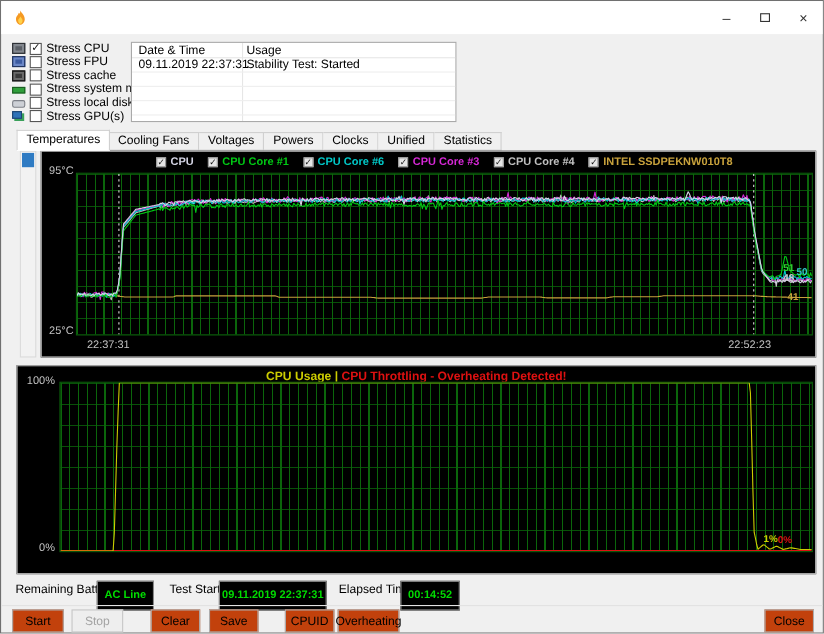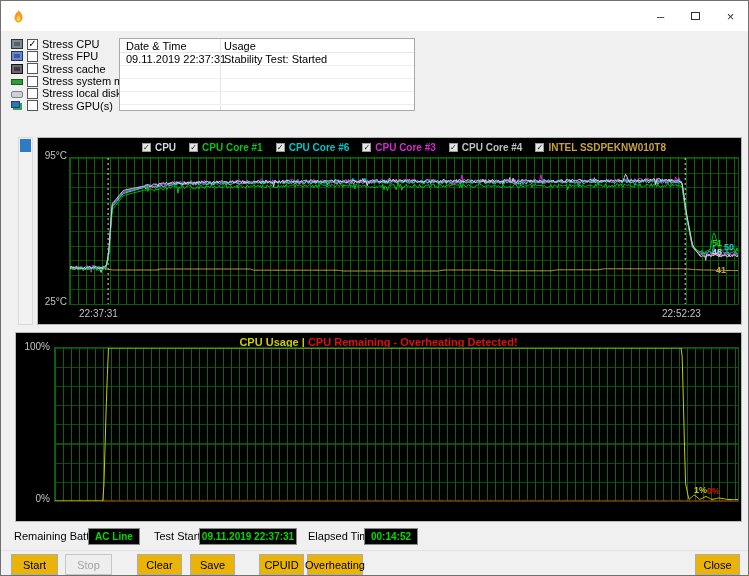--- a/index.html
+++ b/index.html
@@ -63,25 +63,25 @@
   .time-label{position:absolute;font-size:10px;color:#c2c2c2;}
   .legend{position:absolute;top:4px;left:31px;width:670px;display:flex;justify-content:center;gap:13px;z-index:3;}
   .legend-item{display:flex;align-items:center;gap:4px;}
   .legend-cb{width:9px;height:9px;background:#e6e6e6;border:1px solid #9a9a9a;display:flex;align-items:center;justify-content:center;font-size:8px;line-height:8px;color:#111;}
   .legend-text{font-size:10px;font-weight:700;white-space:nowrap;}
   .usage-title{position:absolute;top:3px;left:0;width:100%;text-align:center;font-size:11px;font-weight:700;}
   .end-label{position:absolute;font-size:9px;font-weight:700;}
   
   .statusbar{position:absolute;left:0;top:525px;width:100%;height:22px;font-size:11px;color:#000;}
   .statusbar .lbl{position:absolute;top:4px;}
-  .status-box{position:absolute;top:2px;height:17px;background:#000;border:1px solid #8a8a8a;
+  .status-box{position:absolute;top:2px;height:27px;background:#000;border:1px solid #8a8a8a;
               display:flex;align-items:center;justify-content:center;font-size:10px;font-weight:700;}
   
   .btnrow{position:absolute;left:0;top:549px;width:100%;height:27px;border-top:1px solid #e2e2e2;}
-  .btn{position:absolute;top:3px;height:21px;background:#eab308;border:1px solid #adadad;
+  .btn{position:absolute;top:3px;height:21px;background:#c2410c;border:1px solid #adadad;
        font-size:11px;color:#000;display:flex;align-items:center;justify-content:center;font-family:"Liberation Sans",sans-serif;}
   .btn.disabled{color:#a3a3a3;background:#eeeeee;border-color:#c6c6c6;}
   #btn-start{left:10px;width:47px;}
   #btn-stop{left:64px;width:47px;}
   #btn-clear{left:136px;width:45px;}
   #btn-save{left:189px;width:45px;}
   #btn-cpuid{left:258px;width:45px;}
   #btn-prefs{left:306px;width:56px;}
   #btn-close{right:8px;width:45px;left:auto;}
 </style>
@@ -147,20 +147,29 @@
         <div class="log-row">
           <span class="c1">09.11.2019 22:37:31</span>
           <span class="c2">Stability Test: Started</span>
         </div>
         <div class="log-row"></div>
         <div class="log-row"></div>
         <div class="log-row"></div>
       </div>
   </div>
 
+  <div class="tabbar" id="tabbar">
+      <div class="tab active">Temperatures</div>
+      <div class="tab">Cooling Fans</div>
+      <div class="tab">Voltages</div>
+      <div class="tab">Powers</div>
+      <div class="tab">Clocks</div>
+      <div class="tab">Unified</div>
+      <div class="tab">Statistics</div>
+    </div>
 
   <div class="vscroll">
     <div class="thumb"></div>
   </div>
 
   <div class="chart-panel" id="temp-panel">
     <div class="legend" id="temp-legend">
         <div class="legend-item">
           <span class="legend-cb">✓</span>
           <span class="legend-text" style="color: rgb(212, 212, 228);">CPU</span>
@@ -207,21 +216,21 @@
         <span class="end-label" style="color: rgb(204, 204, 204); left: 674px; top: 109px;">48</span>
         <span class="end-label" style="color: rgb(47, 200, 200); left: 686px; top: 104px;">50</span>
         <span class="end-label" style="color: rgb(200, 162, 60); left: 678px; top: 127px;">41</span>
       </div>
   </div>
 
   <div class="chart-panel" id="usage-panel">
     <div class="usage-title">
       <span id="usage-title-left" style="color: rgb(204, 204, 0);">CPU Usage</span>
       <span id="usage-title-sep" style="color: rgb(204, 204, 0);">|</span>
-      <span id="usage-title-right" style="color: rgb(221, 17, 17);">CPU Remaining - Overheating Detected!</span>
+      <span id="usage-title-right" style="color: rgb(221, 17, 17);">CPU Throttling - Overheating Detected!</span>
     </div>
     <div class="axis-label" style="left:6px;top:8px;width:28px;text-align:right;">100%</div>
     <div class="axis-label" style="left:6px;top:160px;width:28px;text-align:right;">0%</div>
     <div class="plot" id="usage-plot">
       <svg id="usage-svg" width="683" height="153">
           <polyline points="0.0,152.4 1.1,152.4 2.3,152.4 3.4,152.4 4.6,152.4 5.7,152.4 6.8,152.4 8.0,152.4 9.1,152.4 10.2,152.4 11.4,152.4 12.5,152.4 13.7,152.4 14.8,152.4 15.9,152.4 17.1,152.4 18.2,152.4 19.4,152.4 20.5,152.4 21.6,152.4 22.8,152.4 23.9,152.4 25.0,152.4 26.2,152.4 27.3,152.4 28.5,152.4 29.6,152.4 30.7,152.4 31.9,152.4 33.0,152.4 34.1,152.4 35.3,152.4 36.4,152.4 37.6,152.4 38.7,152.4 39.8,152.4 41.0,152.4 42.1,152.4 43.3,152.4 44.4,152.4 45.5,152.4 46.7,152.4 47.8,152.4 48.9,152.4 50.1,152.4 51.2,152.4 52.4,152.4 53.5,152.4 54.6,152.4 55.8,152.4 56.9,152.4 58.1,152.4 59.2,152.4 60.3,152.4 61.5,152.4 62.6,152.4 63.7,152.4 64.9,152.4 66.0,152.4 67.2,152.4 68.3,152.4 69.4,152.4 70.6,152.4 71.7,152.4 72.9,152.4 74.0,152.4 75.1,152.4 76.3,152.4 77.4,152.4 78.5,152.4 79.7,152.4 80.8,152.4 82.0,152.4 83.1,152.4 84.2,152.4 85.4,152.4 86.5,152.4 87.7,152.4 88.8,152.4 89.9,152.4 91.1,152.4 92.2,152.4 93.3,152.4 94.5,152.4 95.6,152.4 96.8,152.4 97.9,152.4 99.0,152.4 100.2,152.4 101.3,152.4 102.5,152.4 103.6,152.4 104.7,152.4 105.9,152.4 107.0,152.4 108.1,152.4 109.3,152.4 110.4,152.4 111.6,152.4 112.7,152.4 113.8,152.4 115.0,152.4 116.1,152.4 117.2,152.4 118.4,152.4 119.5,152.4 120.7,152.4 121.8,152.4 122.9,152.4 124.1,152.4 125.2,152.4 126.4,152.4 127.5,152.4 128.6,152.4 129.8,152.4 130.9,152.4 132.0,152.4 133.2,152.4 134.3,152.4 135.5,152.4 136.6,152.4 137.7,152.4 138.9,152.4 140.0,152.4 141.2,152.4 142.3,152.4 143.4,152.4 144.6,152.4 145.7,152.4 146.8,152.4 148.0,152.4 149.1,152.4 150.3,152.4 151.4,152.4 152.5,152.4 153.7,152.4 154.8,152.4 156.0,152.4 157.1,152.4 158.2,152.4 159.4,152.4 160.5,152.4 161.6,152.4 162.8,152.4 163.9,152.4 165.1,152.4 166.2,152.4 167.3,152.4 168.5,152.4 169.6,152.4 170.8,152.4 171.9,152.4 173.0,152.4 174.2,152.4 175.3,152.4 176.4,152.4 177.6,152.4 178.7,152.4 179.9,152.4 181.0,152.4 182.1,152.4 183.3,152.4 184.4,152.4 185.5,152.4 186.7,152.4 187.8,152.4 189.0,152.4 190.1,152.4 191.2,152.4 192.4,152.4 193.5,152.4 194.7,152.4 195.8,152.4 196.9,152.4 198.1,152.4 199.2,152.4 200.3,152.4 201.5,152.4 202.6,152.4 203.8,152.4 204.9,152.4 206.0,152.4 207.2,152.4 208.3,152.4 209.5,152.4 210.6,152.4 211.7,152.4 212.9,152.4 214.0,152.4 215.1,152.4 216.3,152.4 217.4,152.4 218.6,152.4 219.7,152.4 220.8,152.4 222.0,152.4 223.1,152.4 224.3,152.4 225.4,152.4 226.5,152.4 227.7,152.4 228.8,152.4 229.9,152.4 231.1,152.4 232.2,152.4 233.4,152.4 234.5,152.4 235.6,152.4 236.8,152.4 237.9,152.4 239.0,152.4 240.2,152.4 241.3,152.4 242.5,152.4 243.6,152.4 244.7,152.4 245.9,152.4 247.0,152.4 248.2,152.4 249.3,152.4 250.4,152.4 251.6,152.4 252.7,152.4 253.8,152.4 255.0,152.4 256.1,152.4 257.3,152.4 258.4,152.4 259.5,152.4 260.7,152.4 261.8,152.4 263.0,152.4 264.1,152.4 265.2,152.4 266.4,152.4 267.5,152.4 268.6,152.4 269.8,152.4 270.9,152.4 272.1,152.4 273.2,152.4 274.3,152.4 275.5,152.4 276.6,152.4 277.8,152.4 278.9,152.4 280.0,152.4 281.2,152.4 282.3,152.4 283.4,152.4 284.6,152.4 285.7,152.4 286.9,152.4 288.0,152.4 289.1,152.4 290.3,152.4 291.4,152.4 292.6,152.4 293.7,152.4 294.8,152.4 296.0,152.4 297.1,152.4 298.2,152.4 299.4,152.4 300.5,152.4 301.7,152.4 302.8,152.4 303.9,152.4 305.1,152.4 306.2,152.4 307.4,152.4 308.5,152.4 309.6,152.4 310.8,152.4 311.9,152.4 313.0,152.4 314.2,152.4 315.3,152.4 316.5,152.4 317.6,152.4 318.7,152.4 319.9,152.4 321.0,152.4 322.1,152.4 323.3,152.4 324.4,152.4 325.6,152.4 326.7,152.4 327.8,152.4 329.0,152.4 330.1,152.4 331.3,152.4 332.4,152.4 333.5,152.4 334.7,152.4 335.8,152.4 336.9,152.4 338.1,152.4 339.2,152.4 340.4,152.4 341.5,152.4 342.6,152.4 343.8,152.4 344.9,152.4 346.1,152.4 347.2,152.4 348.3,152.4 349.5,152.4 350.6,152.4 351.7,152.4 352.9,152.4 354.0,152.4 355.2,152.4 356.3,152.4 357.4,152.4 358.6,152.4 359.7,152.4 360.9,152.4 362.0,152.4 363.1,152.4 364.3,152.4 365.4,152.4 366.5,152.4 367.7,152.4 368.8,152.4 370.0,152.4 371.1,152.4 372.2,152.4 373.4,152.4 374.5,152.4 375.7,152.4 376.8,152.4 377.9,152.4 379.1,152.4 380.2,152.4 381.3,152.4 382.5,152.4 383.6,152.4 384.8,152.4 385.9,152.4 387.0,152.4 388.2,152.4 389.3,152.4 390.4,152.4 391.6,152.4 392.7,152.4 393.9,152.4 395.0,152.4 396.1,152.4 397.3,152.4 398.4,152.4 399.6,152.4 400.7,152.4 401.8,152.4 403.0,152.4 404.1,152.4 405.2,152.4 406.4,152.4 407.5,152.4 408.7,152.4 409.8,152.4 410.9,152.4 412.1,152.4 413.2,152.4 414.4,152.4 415.5,152.4 416.6,152.4 417.8,152.4 418.9,152.4 420.0,152.4 421.2,152.4 422.3,152.4 423.5,152.4 424.6,152.4 425.7,152.4 426.9,152.4 428.0,152.4 429.2,152.4 430.3,152.4 431.4,152.4 432.6,152.4 433.7,152.4 434.8,152.4 436.0,152.4 437.1,152.4 438.3,152.4 439.4,152.4 440.5,152.4 441.7,152.4 442.8,152.4 443.9,152.4 445.1,152.4 446.2,152.4 447.4,152.4 448.5,152.4 449.6,152.4 450.8,152.4 451.9,152.4 453.1,152.4 454.2,152.4 455.3,152.4 456.5,152.4 457.6,152.4 458.7,152.4 459.9,152.4 461.0,152.4 462.2,152.4 463.3,152.4 464.4,152.4 465.6,152.4 466.7,152.4 467.9,152.4 469.0,152.4 470.1,152.4 471.3,152.4 472.4,152.4 473.5,152.4 474.7,152.4 475.8,152.4 477.0,152.4 478.1,152.4 479.2,152.4 480.4,152.4 481.5,152.4 482.7,152.4 483.8,152.4 484.9,152.4 486.1,152.4 487.2,152.4 488.3,152.4 489.5,152.4 490.6,152.4 491.8,152.4 492.9,152.4 494.0,152.4 495.2,152.4 496.3,152.4 497.5,152.4 498.6,152.4 499.7,152.4 500.9,152.4 502.0,152.4 503.1,152.4 504.3,152.4 505.4,152.4 506.6,152.4 507.7,152.4 508.8,152.4 510.0,152.4 511.1,152.4 512.3,152.4 513.4,152.4 514.5,152.4 515.7,152.4 516.8,152.4 517.9,152.4 519.1,152.4 520.2,152.4 521.4,152.4 522.5,152.4 523.6,152.4 524.8,152.4 525.9,152.4 527.0,152.4 528.2,152.4 529.3,152.4 530.5,152.4 531.6,152.4 532.7,152.4 533.9,152.4 535.0,152.4 536.2,152.4 537.3,152.4 538.4,152.4 539.6,152.4 540.7,152.4 541.8,152.4 543.0,152.4 544.1,152.4 545.3,152.4 546.4,152.4 547.5,152.4 548.7,152.4 549.8,152.4 551.0,152.4 552.1,152.4 553.2,152.4 554.4,152.4 555.5,152.4 556.6,152.4 557.8,152.4 558.9,152.4 560.1,152.4 561.2,152.4 562.3,152.4 563.5,152.4 564.6,152.4 565.8,152.4 566.9,152.4 568.0,152.4 569.2,152.4 570.3,152.4 571.4,152.4 572.6,152.4 573.7,152.4 574.9,152.4 576.0,152.4 577.1,152.4 578.3,152.4 579.4,152.4 580.5,152.4 581.7,152.4 582.8,152.4 584.0,152.4 585.1,152.4 586.2,152.4 587.4,152.4 588.5,152.4 589.7,152.4 590.8,152.4 591.9,152.4 593.1,152.4 594.2,152.4 595.3,152.4 596.5,152.4 597.6,152.4 598.8,152.4 599.9,152.4 601.0,152.4 602.2,152.4 603.3,152.4 604.5,152.4 605.6,152.4 606.7,152.4 607.9,152.4 609.0,152.4 610.1,152.4 611.3,152.4 612.4,152.4 613.6,152.4 614.7,152.4 615.8,152.4 617.0,152.4 618.1,152.4 619.3,152.4 620.4,152.4 621.5,152.4 622.7,152.4 623.8,152.4 624.9,152.4 626.1,152.4 627.2,152.4 628.4,152.4 629.5,152.4 630.6,152.4 631.8,152.4 632.9,152.4 634.1,152.4 635.2,152.4 636.3,152.4 637.5,152.4 638.6,152.4 639.7,152.4 640.9,152.4 642.0,152.4 643.2,152.4 644.3,152.4 645.4,152.4 646.6,152.4 647.7,152.4 648.9,152.4 650.0,152.4 651.1,152.4 652.3,152.4 653.4,152.4 654.5,152.4 655.7,152.4 656.8,152.4 658.0,152.4 659.1,152.4 660.2,152.4 661.4,152.4 662.5,152.4 663.6,152.4 664.8,152.4 665.9,152.4 667.1,152.4 668.2,152.4 669.3,152.4 670.5,152.4 671.6,152.4 672.8,152.4 673.9,152.4 675.0,152.4 676.2,152.4 677.3,152.4 678.4,152.4 679.6,152.4 680.7,152.4 681.9,152.4 683.0,152.4" fill="none" stroke="#dd1111" stroke-width="1" stroke-linejoin="round"></polyline>
           <polyline points="0.0,153.0 1.1,153.0 2.3,153.0 3.4,153.0 4.6,153.0 5.7,153.0 6.8,153.0 8.0,153.0 9.1,153.0 10.2,153.0 11.4,153.0 12.5,153.0 13.7,153.0 14.8,153.0 15.9,153.0 17.1,153.0 18.2,153.0 19.4,153.0 20.5,153.0 21.6,153.0 22.8,153.0 23.9,153.0 25.0,153.0 26.2,153.0 27.3,153.0 28.5,153.0 29.6,153.0 30.7,153.0 31.9,153.0 33.0,153.0 34.1,153.0 35.3,153.0 36.4,153.0 37.6,153.0 38.7,153.0 39.8,153.0 41.0,153.0 42.1,153.0 43.3,153.0 44.4,153.0 45.5,153.0 46.7,153.0 47.8,153.0 48.9,137.0 50.1,96.9 51.2,59.0 52.4,26.2 53.5,0.0 54.6,0.0 55.8,0.0 56.9,0.0 58.1,0.0 59.2,0.0 60.3,0.0 61.5,0.0 62.6,0.0 63.7,0.0 64.9,0.0 66.0,0.0 67.2,0.0 68.3,0.0 69.4,0.0 70.6,0.0 71.7,0.0 72.9,0.0 74.0,0.0 75.1,0.0 76.3,0.0 77.4,0.0 78.5,0.0 79.7,0.0 80.8,0.0 82.0,0.0 83.1,0.0 84.2,0.0 85.4,0.0 86.5,0.0 87.7,0.0 88.8,0.0 89.9,0.0 91.1,0.0 92.2,0.0 93.3,0.0 94.5,0.0 95.6,0.0 96.8,0.0 97.9,0.0 99.0,0.0 100.2,0.0 101.3,0.0 102.5,0.0 103.6,0.0 104.7,0.0 105.9,0.0 107.0,0.0 108.1,0.0 109.3,0.0 110.4,0.0 111.6,0.0 112.7,0.0 113.8,0.0 115.0,0.0 116.1,0.0 117.2,0.0 118.4,0.0 119.5,0.0 120.7,0.0 121.8,0.0 122.9,0.0 124.1,0.0 125.2,0.0 126.4,0.0 127.5,0.0 128.6,0.0 129.8,0.0 130.9,0.0 132.0,0.0 133.2,0.0 134.3,0.0 135.5,0.0 136.6,0.0 137.7,0.0 138.9,0.0 140.0,0.0 141.2,0.0 142.3,0.0 143.4,0.0 144.6,0.0 145.7,0.0 146.8,0.0 148.0,0.0 149.1,0.0 150.3,0.0 151.4,0.0 152.5,0.0 153.7,0.0 154.8,0.0 156.0,0.0 157.1,0.0 158.2,0.0 159.4,0.0 160.5,0.0 161.6,0.0 162.8,0.0 163.9,0.0 165.1,0.0 166.2,0.0 167.3,0.0 168.5,0.0 169.6,0.0 170.8,0.0 171.9,0.0 173.0,0.0 174.2,0.0 175.3,0.0 176.4,0.0 177.6,0.0 178.7,0.0 179.9,0.0 181.0,0.0 182.1,0.0 183.3,0.0 184.4,0.0 185.5,0.0 186.7,0.0 187.8,0.0 189.0,0.0 190.1,0.0 191.2,0.0 192.4,0.0 193.5,0.0 194.7,0.0 195.8,0.0 196.9,0.0 198.1,0.0 199.2,0.0 200.3,0.0 201.5,0.0 202.6,0.0 203.8,0.0 204.9,0.0 206.0,0.0 207.2,0.0 208.3,0.0 209.5,0.0 210.6,0.0 211.7,0.0 212.9,0.0 214.0,0.0 215.1,0.0 216.3,0.0 217.4,0.0 218.6,0.0 219.7,0.0 220.8,0.0 222.0,0.0 223.1,0.0 224.3,0.0 225.4,0.0 226.5,0.0 227.7,0.0 228.8,0.0 229.9,0.0 231.1,0.0 232.2,0.0 233.4,0.0 234.5,0.0 235.6,0.0 236.8,0.0 237.9,0.0 239.0,0.0 240.2,0.0 241.3,0.0 242.5,0.0 243.6,0.0 244.7,0.0 245.9,0.0 247.0,0.0 248.2,0.0 249.3,0.0 250.4,0.0 251.6,0.0 252.7,0.0 253.8,0.0 255.0,0.0 256.1,0.0 257.3,0.0 258.4,0.0 259.5,0.0 260.7,0.0 261.8,0.0 263.0,0.0 264.1,0.0 265.2,0.0 266.4,0.0 267.5,0.0 268.6,0.0 269.8,0.0 270.9,0.0 272.1,0.0 273.2,0.0 274.3,0.0 275.5,0.0 276.6,0.0 277.8,0.0 278.9,0.0 280.0,0.0 281.2,0.0 282.3,0.0 283.4,0.0 284.6,0.0 285.7,0.0 286.9,0.0 288.0,0.0 289.1,0.0 290.3,0.0 291.4,0.0 292.6,0.0 293.7,0.0 294.8,0.0 296.0,0.0 297.1,0.0 298.2,0.0 299.4,0.0 300.5,0.0 301.7,0.0 302.8,0.0 303.9,0.0 305.1,0.0 306.2,0.0 307.4,0.0 308.5,0.0 309.6,0.0 310.8,0.0 311.9,0.0 313.0,0.0 314.2,0.0 315.3,0.0 316.5,0.0 317.6,0.0 318.7,0.0 319.9,0.0 321.0,0.0 322.1,0.0 323.3,0.0 324.4,0.0 325.6,0.0 326.7,0.0 327.8,0.0 329.0,0.0 330.1,0.0 331.3,0.0 332.4,0.0 333.5,0.0 334.7,0.0 335.8,0.0 336.9,0.0 338.1,0.0 339.2,0.0 340.4,0.0 341.5,0.0 342.6,0.0 343.8,0.0 344.9,0.0 346.1,0.0 347.2,0.0 348.3,0.0 349.5,0.0 350.6,0.0 351.7,0.0 352.9,0.0 354.0,0.0 355.2,0.0 356.3,0.0 357.4,0.0 358.6,0.0 359.7,0.0 360.9,0.0 362.0,0.0 363.1,0.0 364.3,0.0 365.4,0.0 366.5,0.0 367.7,0.0 368.8,0.0 370.0,0.0 371.1,0.0 372.2,0.0 373.4,0.0 374.5,0.0 375.7,0.0 376.8,0.0 377.9,0.0 379.1,0.0 380.2,0.0 381.3,0.0 382.5,0.0 383.6,0.0 384.8,0.0 385.9,0.0 387.0,0.0 388.2,0.0 389.3,0.0 390.4,0.0 391.6,0.0 392.7,0.0 393.9,0.0 395.0,0.0 396.1,0.0 397.3,0.0 398.4,0.0 399.6,0.0 400.7,0.0 401.8,0.0 403.0,0.0 404.1,0.0 405.2,0.0 406.4,0.0 407.5,0.0 408.7,0.0 409.8,0.0 410.9,0.0 412.1,0.0 413.2,0.0 414.4,0.0 415.5,0.0 416.6,0.0 417.8,0.0 418.9,0.0 420.0,0.0 421.2,0.0 422.3,0.0 423.5,0.0 424.6,0.0 425.7,0.0 426.9,0.0 428.0,0.0 429.2,0.0 430.3,0.0 431.4,0.0 432.6,0.0 433.7,0.0 434.8,0.0 436.0,0.0 437.1,0.0 438.3,0.0 439.4,0.0 440.5,0.0 441.7,0.0 442.8,0.0 443.9,0.0 445.1,0.0 446.2,0.0 447.4,0.0 448.5,0.0 449.6,0.0 450.8,0.0 451.9,0.0 453.1,0.0 454.2,0.0 455.3,0.0 456.5,0.0 457.6,0.0 458.7,0.0 459.9,0.0 461.0,0.0 462.2,0.0 463.3,0.0 464.4,0.0 465.6,0.0 466.7,0.0 467.9,0.0 469.0,0.0 470.1,0.0 471.3,0.0 472.4,0.0 473.5,0.0 474.7,0.0 475.8,0.0 477.0,0.0 478.1,0.0 479.2,0.0 480.4,0.0 481.5,0.0 482.7,0.0 483.8,0.0 484.9,0.0 486.1,0.0 487.2,0.0 488.3,0.0 489.5,0.0 490.6,0.0 491.8,0.0 492.9,0.0 494.0,0.0 495.2,0.0 496.3,0.0 497.5,0.0 498.6,0.0 499.7,0.0 500.9,0.0 502.0,0.0 503.1,0.0 504.3,0.0 505.4,0.0 506.6,0.0 507.7,0.0 508.8,0.0 510.0,0.0 511.1,0.0 512.3,0.0 513.4,0.0 514.5,0.0 515.7,0.0 516.8,0.0 517.9,0.0 519.1,0.0 520.2,0.0 521.4,0.0 522.5,0.0 523.6,0.0 524.8,0.0 525.9,0.0 527.0,0.0 528.2,0.0 529.3,0.0 530.5,0.0 531.6,0.0 532.7,0.0 533.9,0.0 535.0,0.0 536.2,0.0 537.3,0.0 538.4,0.0 539.6,0.0 540.7,0.0 541.8,0.0 543.0,0.0 544.1,0.0 545.3,0.0 546.4,0.0 547.5,0.0 548.7,0.0 549.8,0.0 551.0,0.0 552.1,0.0 553.2,0.0 554.4,0.0 555.5,0.0 556.6,0.0 557.8,0.0 558.9,0.0 560.1,0.0 561.2,0.0 562.3,0.0 563.5,0.0 564.6,0.0 565.8,0.0 566.9,0.0 568.0,0.0 569.2,0.0 570.3,0.0 571.4,0.0 572.6,0.0 573.7,0.0 574.9,0.0 576.0,0.0 577.1,0.0 578.3,0.0 579.4,0.0 580.5,0.0 581.7,0.0 582.8,0.0 584.0,0.0 585.1,0.0 586.2,0.0 587.4,0.0 588.5,0.0 589.7,0.0 590.8,0.0 591.9,0.0 593.1,0.0 594.2,0.0 595.3,0.0 596.5,0.0 597.6,0.0 598.8,0.0 599.9,0.0 601.0,0.0 602.2,0.0 603.3,0.0 604.5,0.0 605.6,0.0 606.7,0.0 607.9,0.0 609.0,0.0 610.1,0.0 611.3,0.0 612.4,0.0 613.6,0.0 614.7,0.0 615.8,0.0 617.0,0.0 618.1,0.0 619.3,0.0 620.4,0.0 621.5,0.0 622.7,0.0 623.8,0.0 624.9,0.0 626.1,0.0 627.2,9.0 628.4,53.9 629.5,98.7 630.6,135.8 631.8,141.4 632.9,147.0 634.1,151.3 635.2,150.3 636.3,149.4 637.5,148.4 638.6,147.5 639.7,147.3 640.9,148.2 642.0,149.2 643.2,150.1 644.3,151.1 645.4,151.1 646.6,150.6 647.7,150.0 648.9,149.4 650.0,148.9 651.1,148.5 652.3,149.1 653.4,149.7 654.5,150.2 655.7,150.8 656.8,151.4 658.0,151.3 659.1,151.0 660.2,150.8 661.4,150.5 662.5,150.2 663.6,150.0 664.8,150.1 665.9,150.3 667.1,150.5 668.2,150.7 669.3,150.9 670.5,151.1 671.6,151.3 672.8,151.5 673.9,151.5 675.0,151.5 676.2,151.5 677.3,151.5 678.4,151.5 679.6,151.5 680.7,151.5 681.9,151.5 683.0,151.5" fill="none" stroke="#cccc00" stroke-width="1" stroke-linejoin="round"></polyline>
         </svg>
     </div>
     <div id="usage-endlabels">

